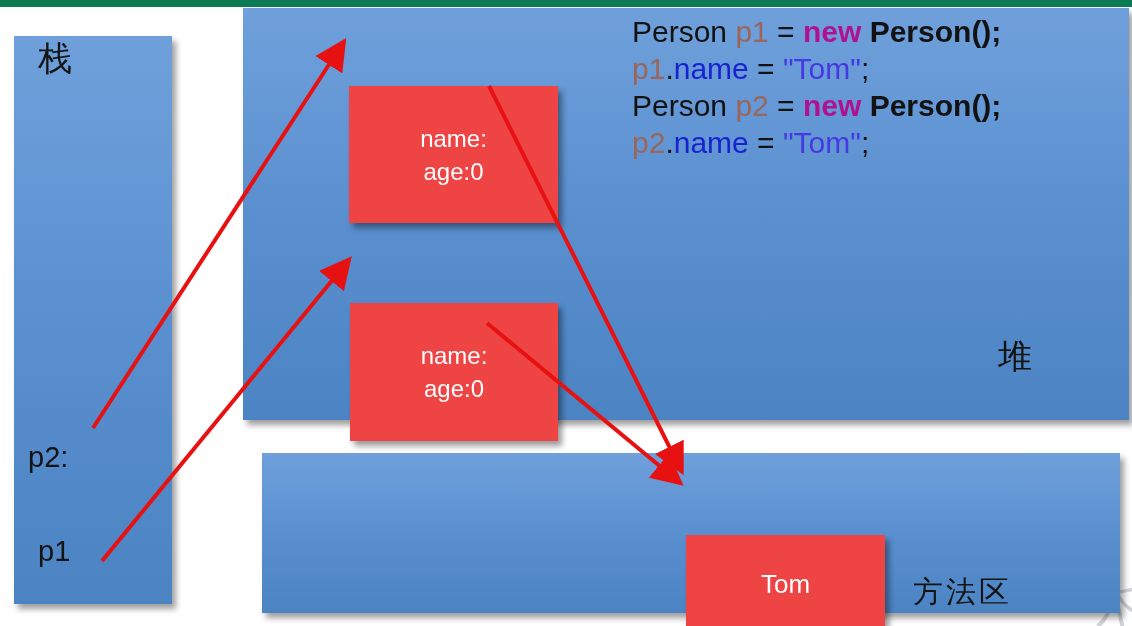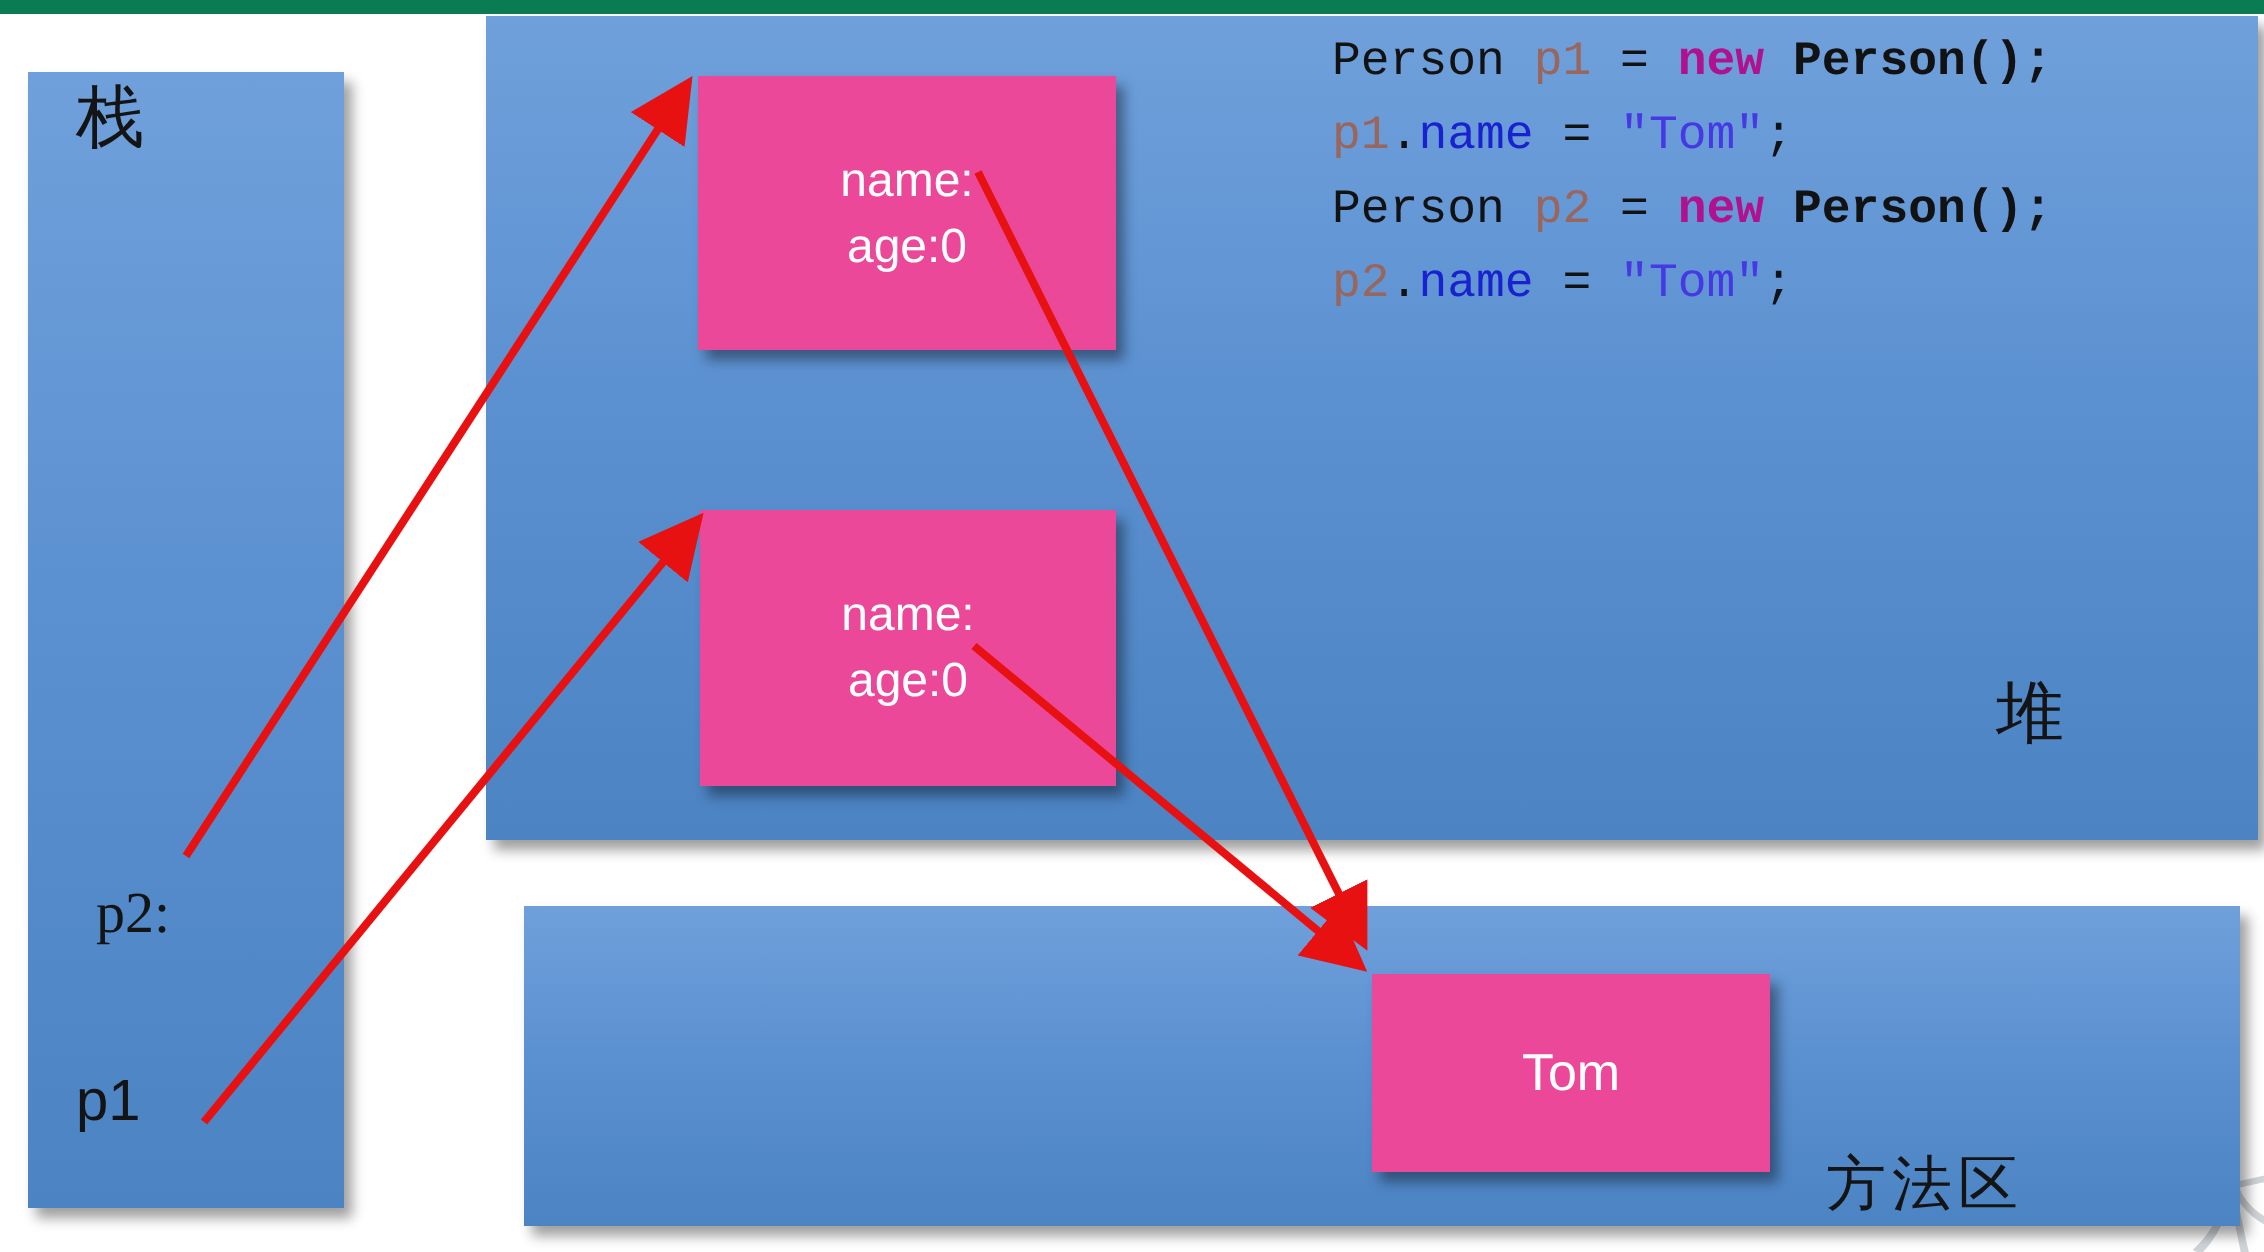--- a/index.html
+++ b/index.html
@@ -24,51 +24,52 @@
     background: linear-gradient(to bottom, #6FA0DB 0%, #5C91D1 45%, #4B83C3 100%);
     box-shadow: 4px 5px 6px rgba(0,0,0,0.38);
     z-index: 1;
   }
   #stack-rect   { left: 14px;  top: 36px;  width: 158px; height: 568px; }
   #heap-rect    { left: 243px; top: 8px;   width: 886px; height: 412px; }
   #method-rect  { left: 262px; top: 453px; width: 858px; height: 160px; }
 
   .orange-rect {
     position: absolute;
-    background: #ec4899;
+    background: #ef4444;
     box-shadow: 4px 5px 6px rgba(0,0,0,0.40);
     z-index: 2;
     display: flex; flex-direction: column;
     align-items: center; justify-content: center;
     color: #ffffff;
     font-size: 24px; line-height: 33px;
     text-align: center;
+    margin-top: 48px;
   }
   #object1-box { left: 349px; top: 38px;  width: 209px; height: 137px; }
   #object2-box { left: 350px; top: 255px; width: 208px; height: 138px; }
   #tom-box     { left: 686px; top: 487px; width: 199px; height: 99px;  font-size: 26px; }
 
   .zone-label {
     position: absolute;
     color: #141414;
     z-index: 2;
     white-space: nowrap;
   }
   #stack-label  { left: 38px;  top: 36px;  font-size: 34px; }
   #heap-label   { left: 998px; top: 334px; font-size: 34px; }
   #method-label { left: 913px; top: 572px; font-size: 30px; letter-spacing: 3px; }
-  #p2-label     { left: 48px;  top: 441px; font-size: 29px; font-family: Liberation Serif, serif; }
+  #p2-label     { left: 28px;  top: 441px; font-size: 29px; }
   #p1-label     { left: 38px;  top: 535px; font-size: 29px; }
 
   #code-block {
     position: absolute;
-    left: 666px; top: 13px;
+    left: 632px; top: 13px;
     z-index: 2;
-    font-family: Liberation Mono, monospace;
-    font-size: 24px; line-height: 37px;
+    font-family: Liberation Sans, sans-serif;
+    font-size: 30px; line-height: 37px;
     white-space: pre;
   }
   .code-line { height: 37px; }
 
   #arrows-layer {
     position: absolute; left: 0; top: 0;
     width: 1132px; height: 626px;
     z-index: 4;
     pointer-events: none;
   }

